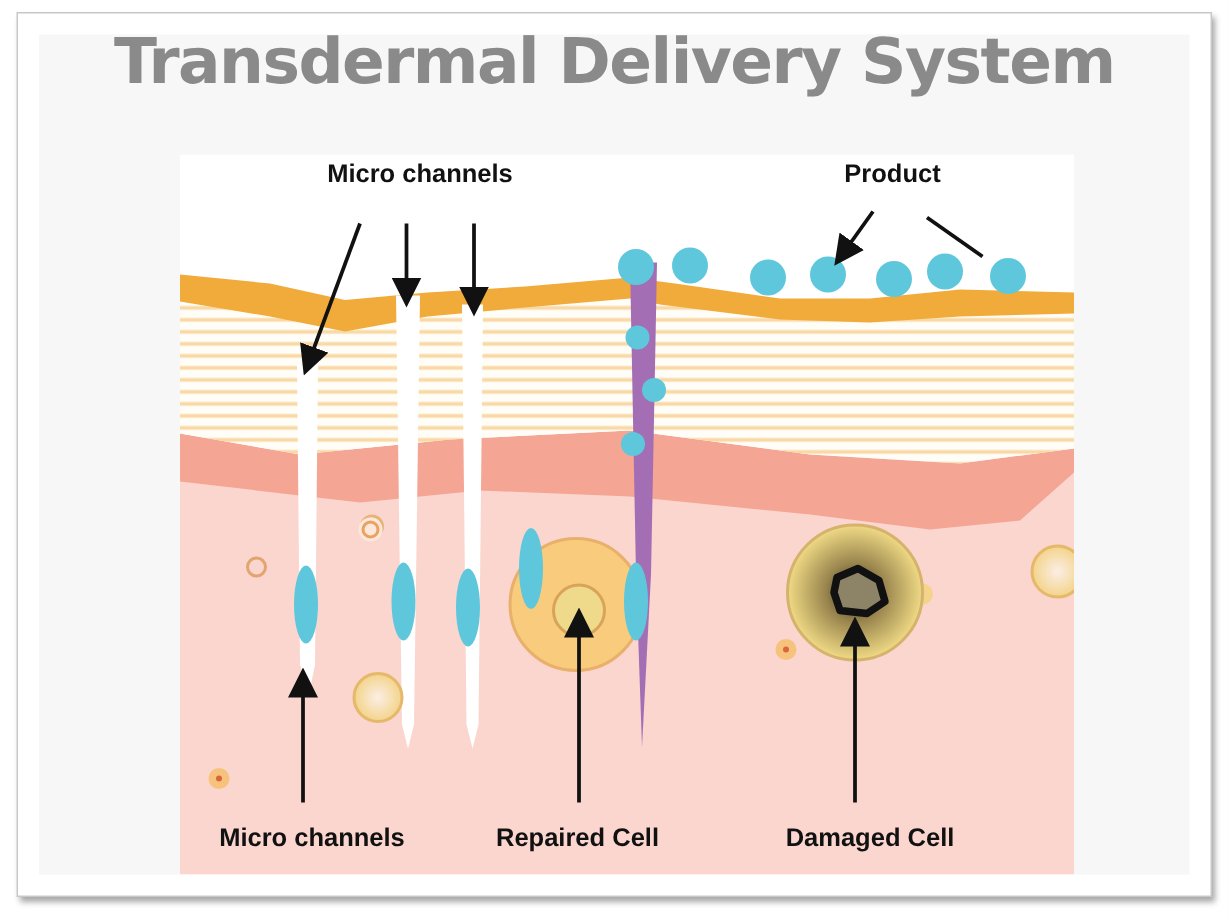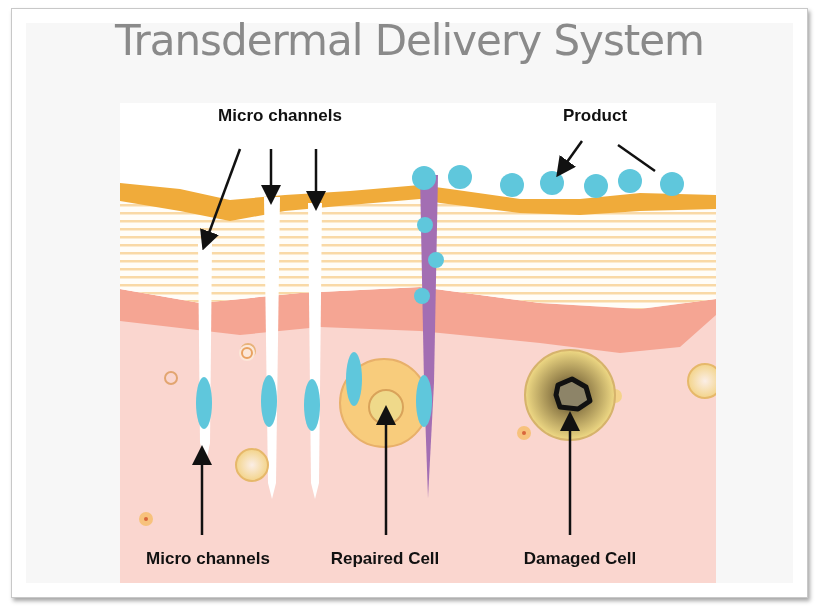--- a/index.html
+++ b/index.html
@@ -1,19 +1,19 @@
 <!DOCTYPE html>
 <html><head>
 <meta charset="utf-8">
 <style>
   html,body{margin:0;padding:0;background:#ffffff;}
   body{width:819px;height:612px;position:relative;overflow:hidden;font-family:"Liberation Sans",sans-serif;}
   .frame{position:absolute;left:11px;top:8px;width:795px;height:588px;background:#ffffff;border:1px solid #c8c8c8;box-shadow:2px 3px 4px rgba(0,0,0,0.35);}
   .panel{position:absolute;left:26px;top:23px;width:767px;height:560px;background:#f7f7f7;}
-  .title{position:absolute;left:0;top:16px;width:819px;text-align:center;font-family:"DejaVu Sans",sans-serif;font-weight:400;font-size:42px;letter-spacing:-1px;color:#8a8a8a;}
+  .title{position:absolute;left:0;top:16px;width:819px;text-align:center;font-family:"DejaVu Sans",sans-serif;font-weight:700;font-size:42px;letter-spacing:-1px;color:#8a8a8a;}
   svg.diagram{position:absolute;left:120px;top:103px;}
   .lbl{font-family:"Liberation Sans",sans-serif;font-weight:bold;font-size:17px;fill:#111;}
 </style>
 </head>
 <body>
 
 <div class="frame"></div>
 <div class="panel"></div>
 <div class="title">Transdermal Delivery System</div>
 

